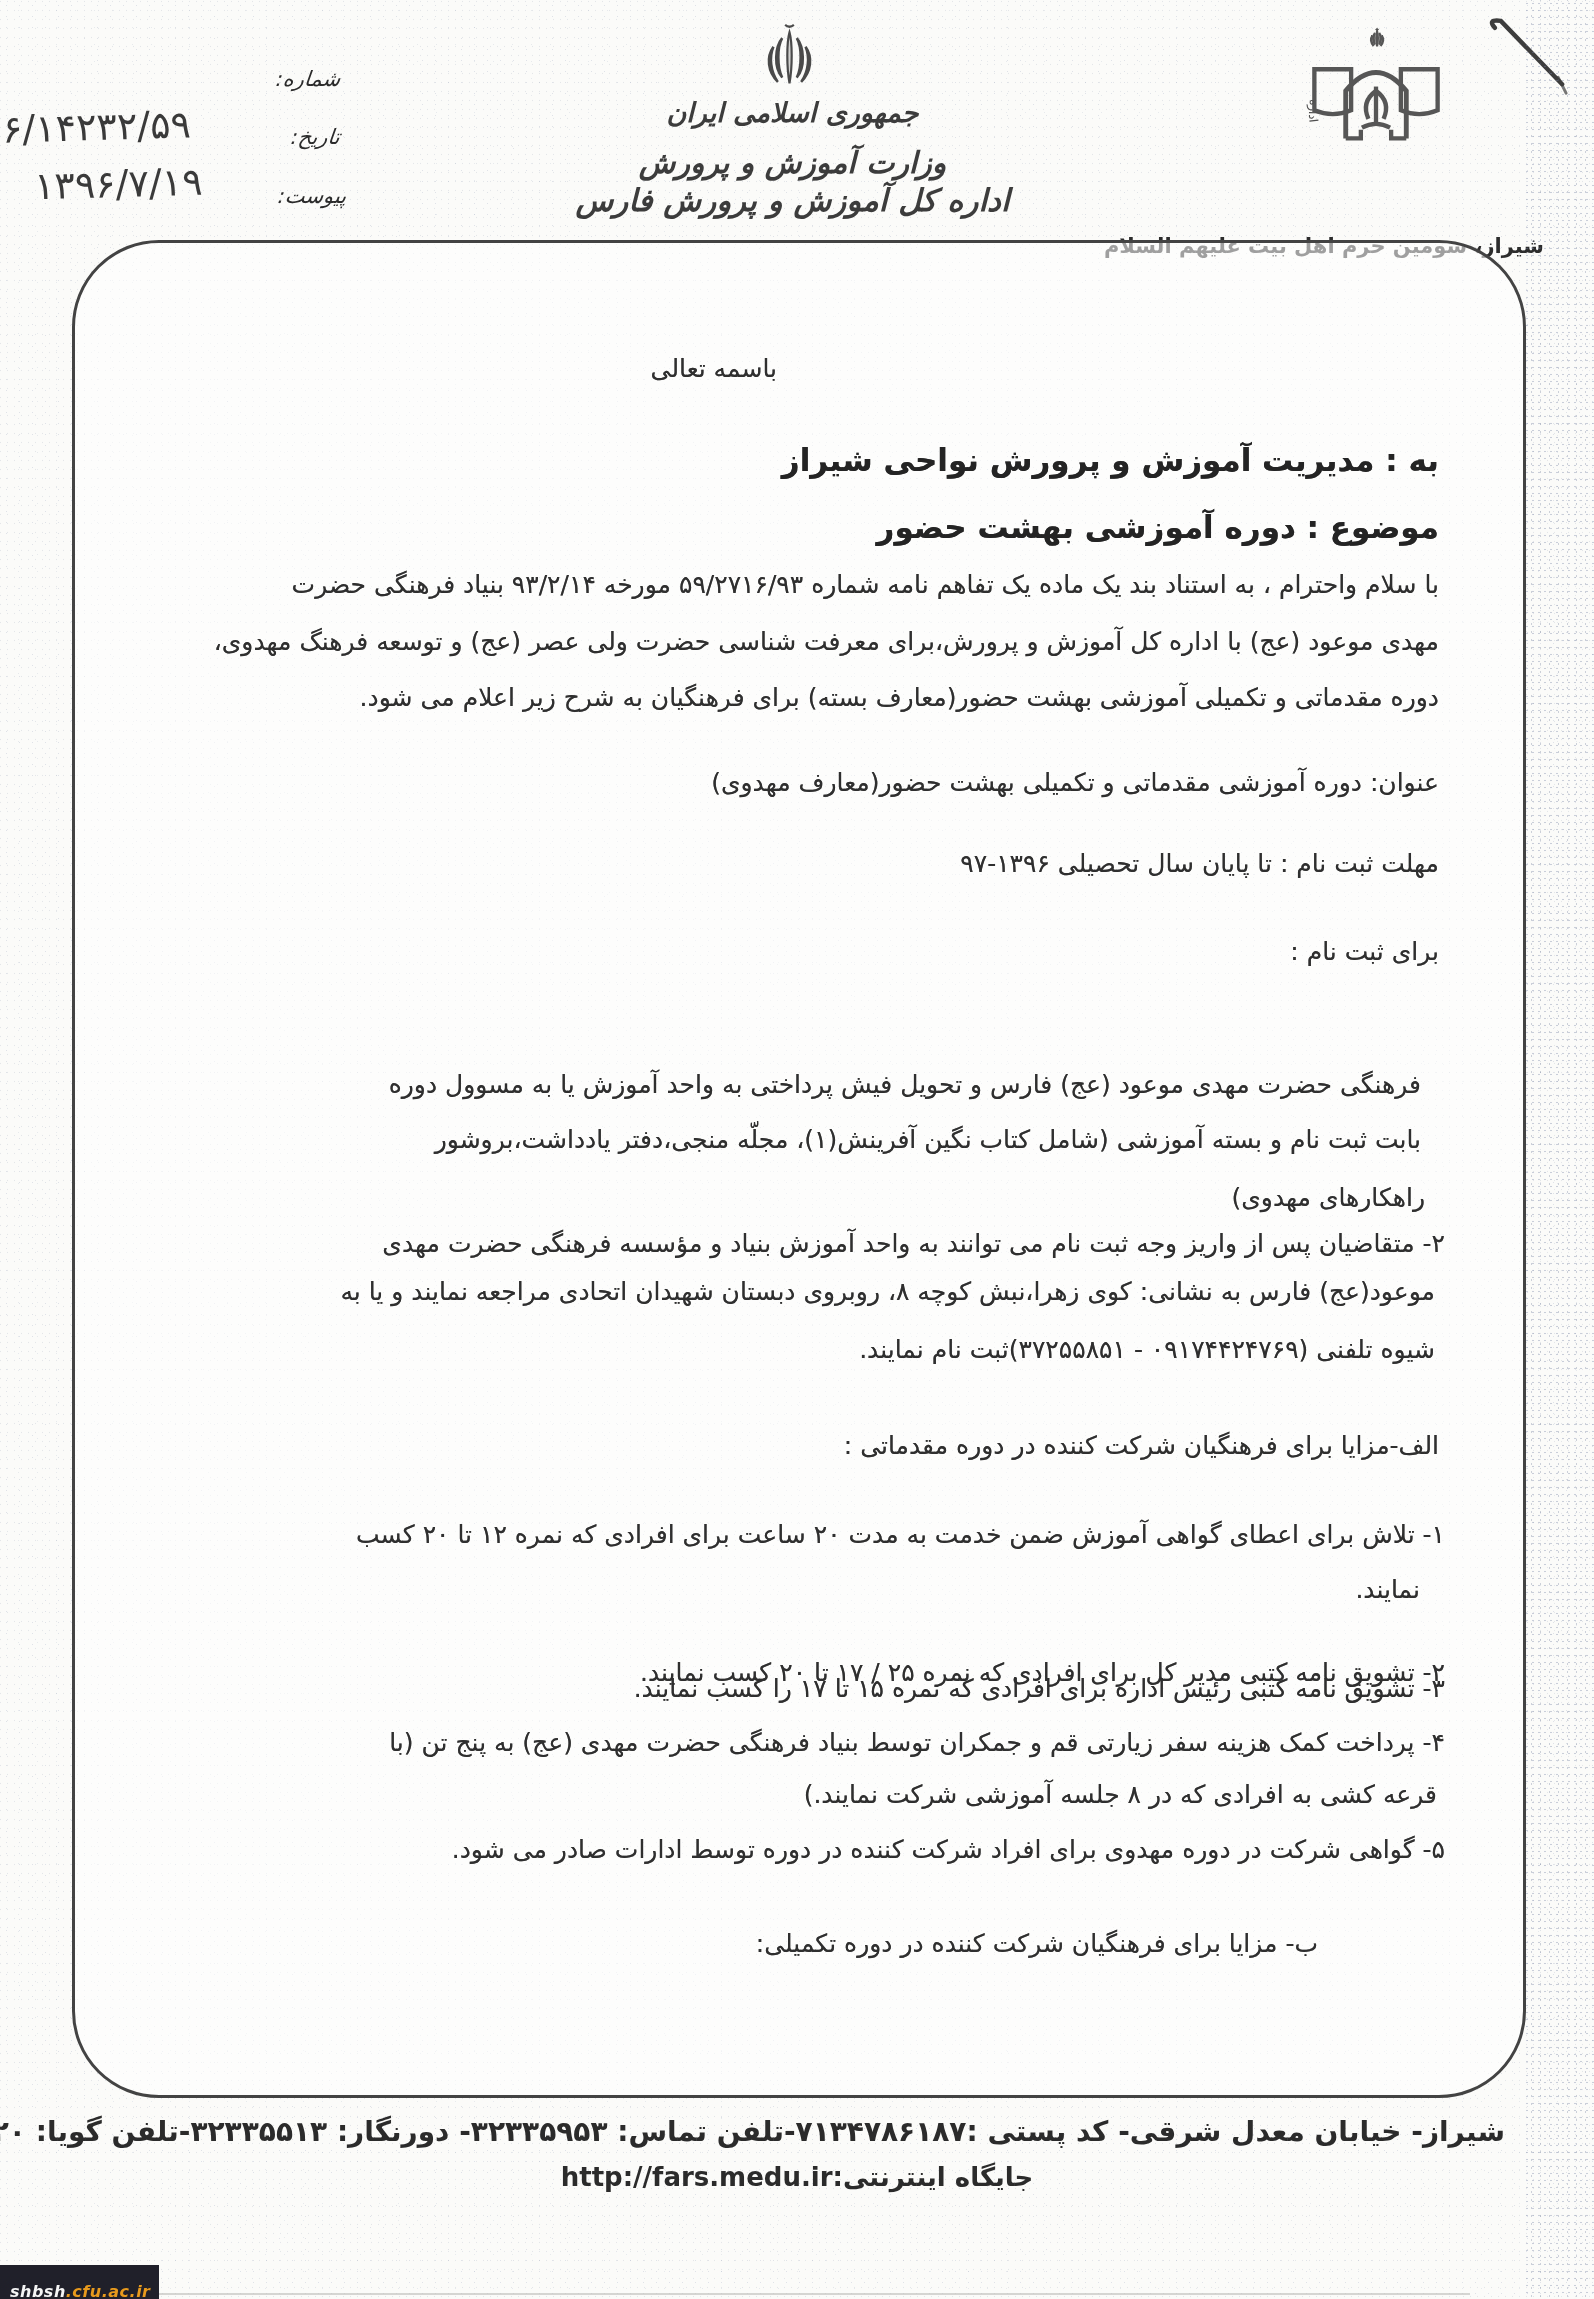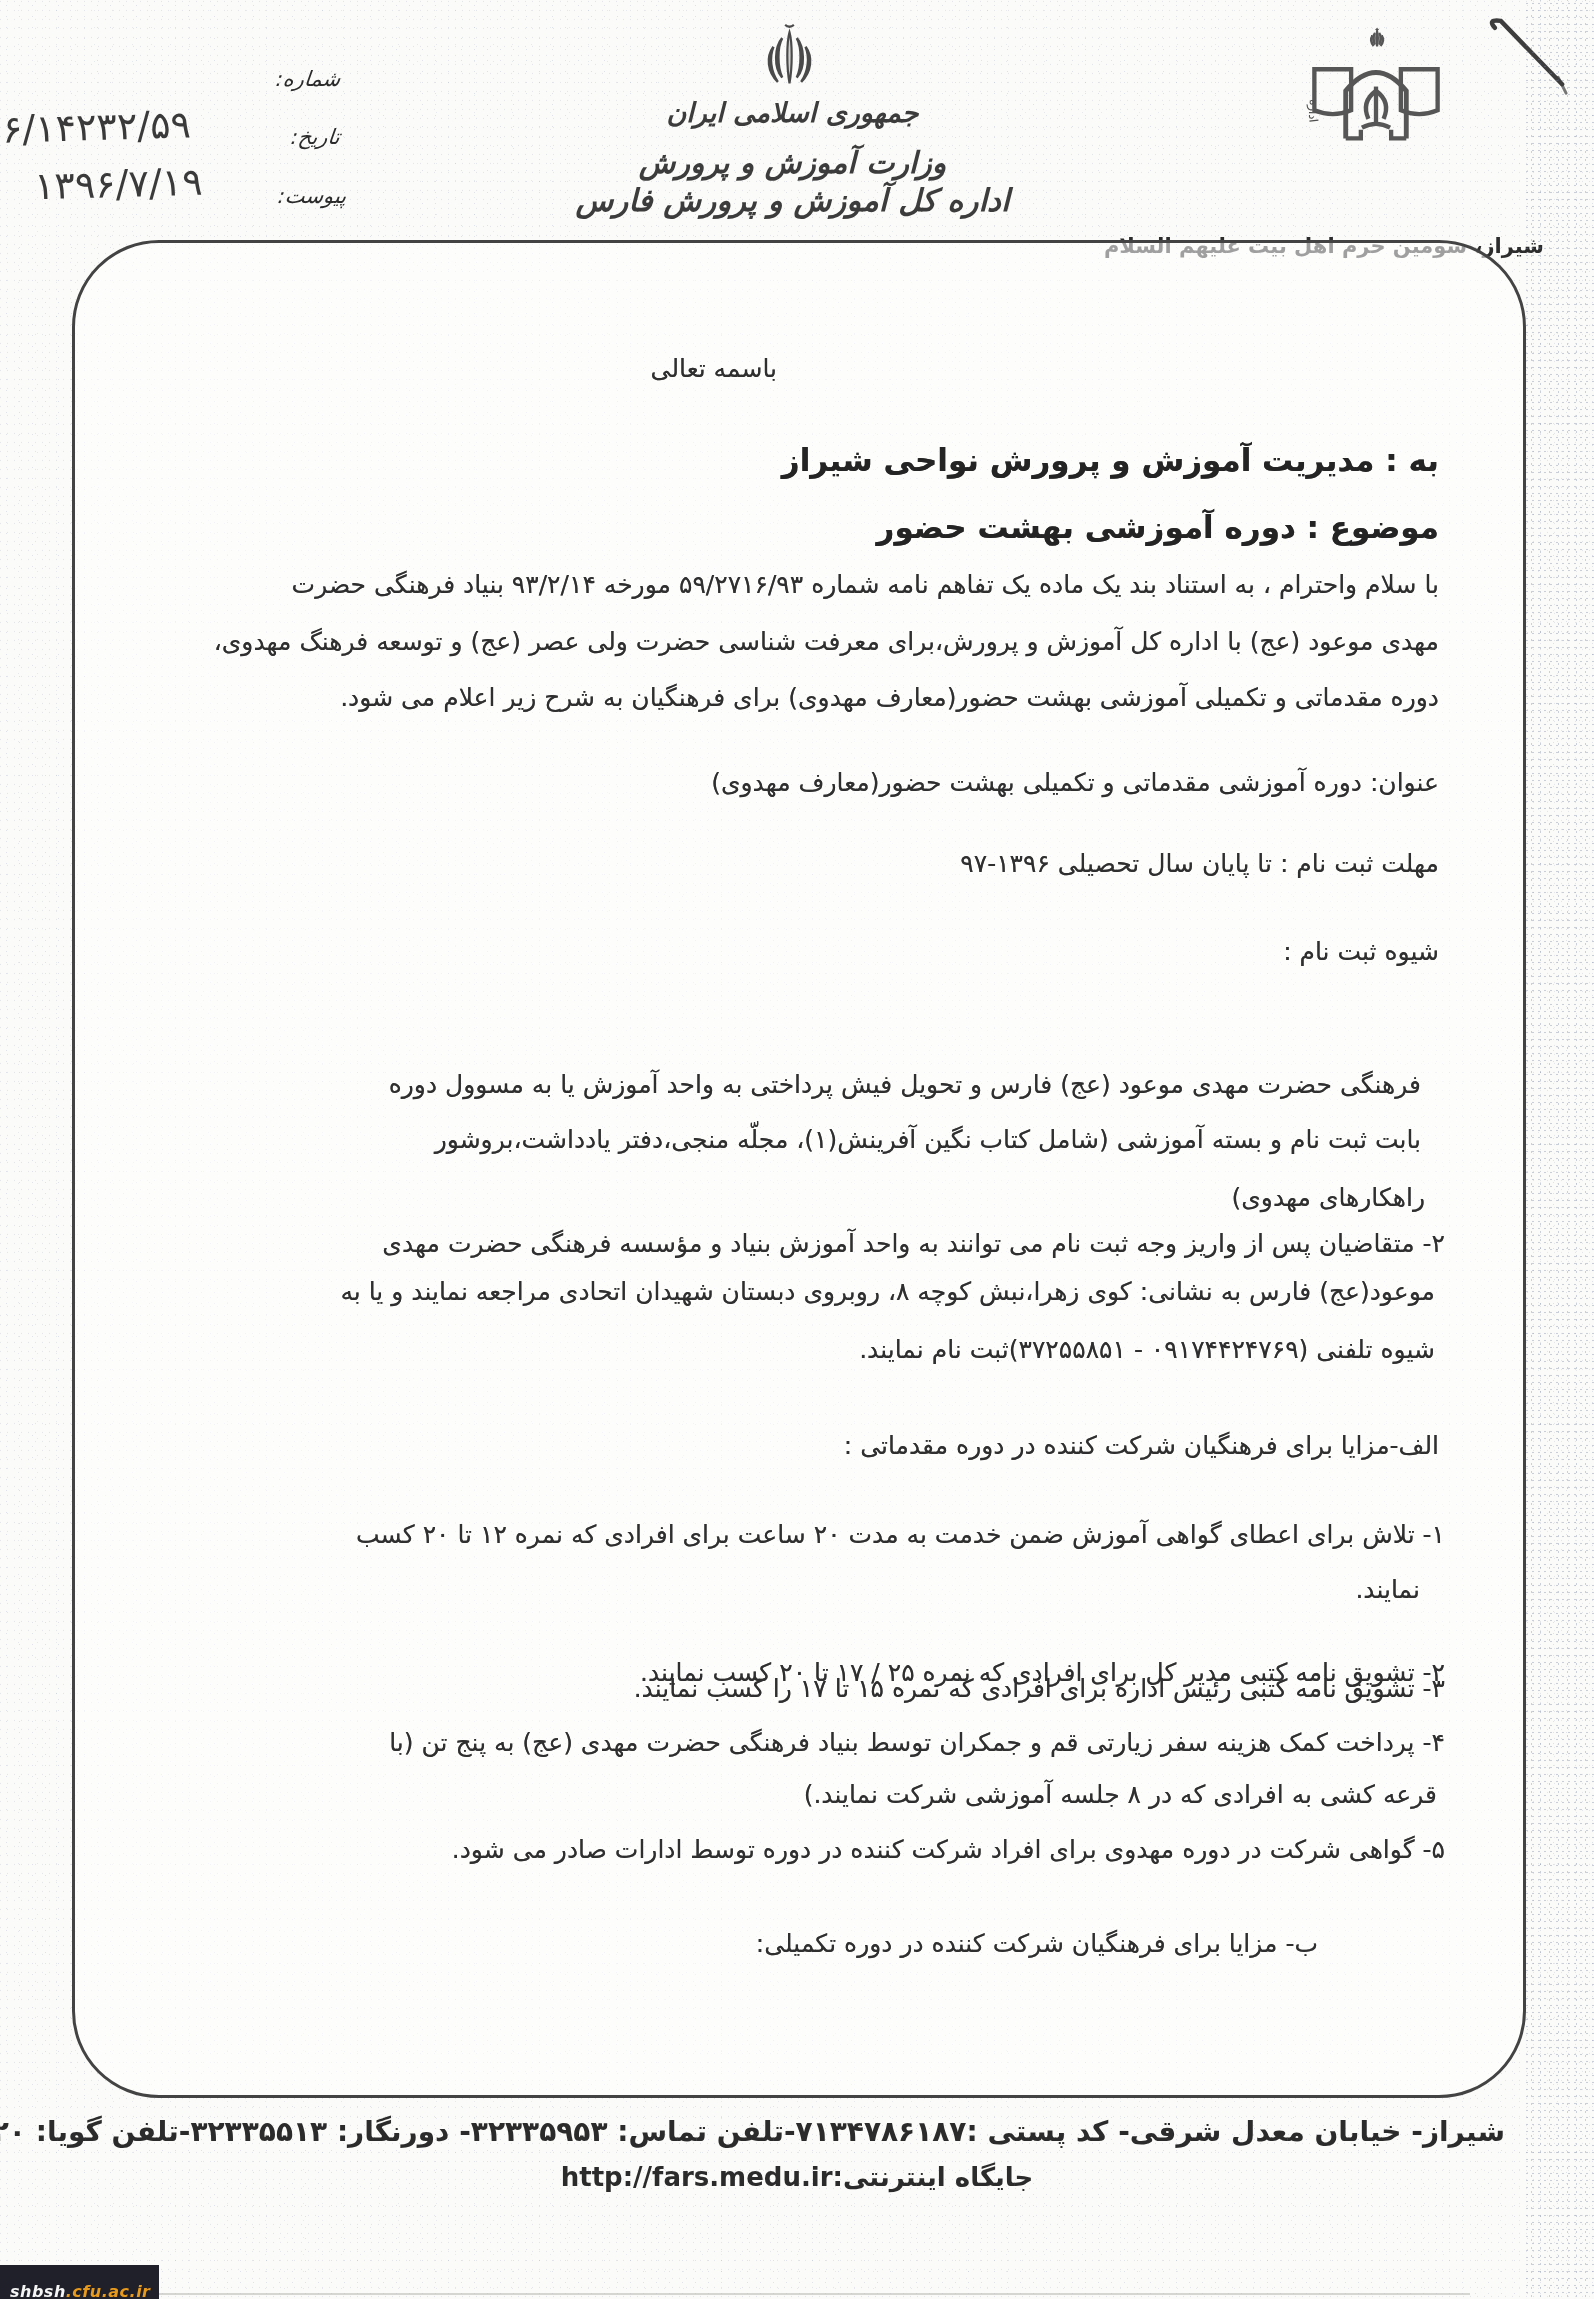--- a/index.html
+++ b/index.html
@@ -117,25 +117,25 @@
   </div>
 
   <div class="letter-box"></div>
 
   <div class="abs line" style="right:818px;top:354px;">باسمه تعالی</div>
   <div class="abs bold-line" style="right:156px;top:442px;">به :  مدیریت آموزش و پرورش نواحی شیراز</div>
   <div class="abs bold-line" style="right:156px;top:509px;">موضوع :  دوره آموزشی بهشت حضور</div>
 
   <div class="abs line" style="right:156px;top:570px;">با سلام واحترام ، به استناد بند یک ماده یک تفاهم نامه شماره ۵۹/۲۷۱۶/۹۳ مورخه ۹۳/۲/۱۴ بنیاد فرهنگی حضرت</div>
   <div class="abs line" style="right:156px;top:627px;">مهدی موعود (عج) با اداره کل آموزش و پرورش،برای معرفت شناسی حضرت ولی عصر (عج) و توسعه فرهنگ مهدوی،</div>
-  <div class="abs line" style="right:156px;top:683px;">دوره مقدماتی و تکمیلی آموزشی بهشت حضور(معارف مهدوی) برای فرهنگیان به شرح زیر اعلام می شود.</div>
+  <div class="abs line" style="right:156px;top:683px;">دوره مقدماتی و تکمیلی آموزشی بهشت حضور(معارف بسته) برای فرهنگیان به شرح زیر اعلام می شود.</div>
 
   <div class="abs line" style="right:156px;top:768px;">عنوان: دوره آموزشی مقدماتی و تکمیلی بهشت حضور(معارف مهدوی)</div>
   <div class="abs line" style="right:156px;top:849px;">مهلت ثبت نام :  تا پایان سال تحصیلی ۱۳۹۶-۹۷</div>
-  <div class="abs line" style="right:156px;top:937px;">شیوه ثبت نام :</div>
+  <div class="abs line" style="right:156px;top:937px;">برای ثبت نام :</div>
 
   <div class="abs line" style="right:174px;top:1070px;">فرهنگی حضرت مهدی موعود (عج) فارس و تحویل فیش پرداختی به واحد آموزش یا به مسوول دوره</div>
   <div class="abs line" style="right:174px;top:1125px;">بابت ثبت نام و بسته آموزشی (شامل کتاب نگین آفرینش(۱)، مجلّه منجی،دفتر یادداشت،بروشور</div>
   <div class="abs line" style="right:170px;top:1183px;">راهکارهای مهدوی)</div>
 
   <div class="abs line" style="right:150px;top:1229px;">۲-   متقاضیان پس از واریز وجه ثبت نام می توانند به واحد آموزش بنیاد و مؤسسه فرهنگی حضرت مهدی</div>
   <div class="abs line" style="right:160px;top:1277px;">موعود(عج) فارس به نشانی: کوی زهرا،نبش کوچه ۸، روبروی دبستان شهیدان اتحادی مراجعه نمایند و یا به</div>
   <div class="abs line" style="right:160px;top:1335px;">شیوه تلفنی (۰۹۱۷۴۴۲۴۷۶۹ - ۳۷۲۵۵۸۵۱)ثبت نام نمایند.</div>
 
   <div class="abs line" style="right:156px;top:1431px;">الف-مزایا برای فرهنگیان شرکت کننده در دوره مقدماتی :</div>

